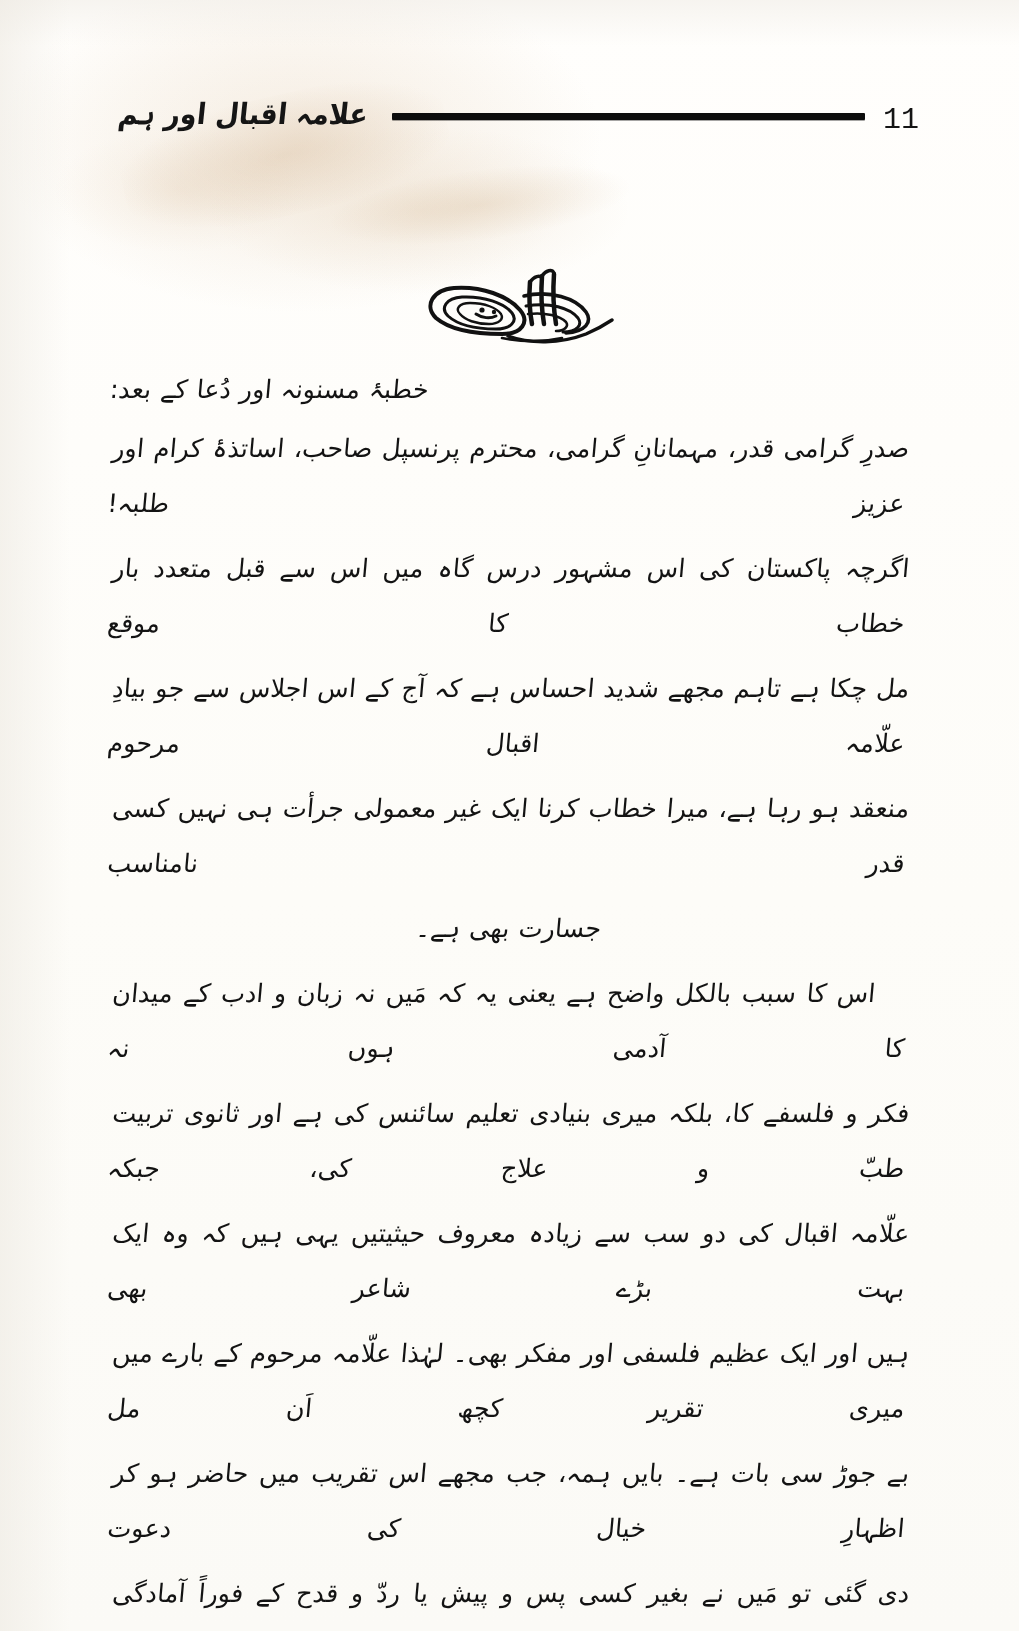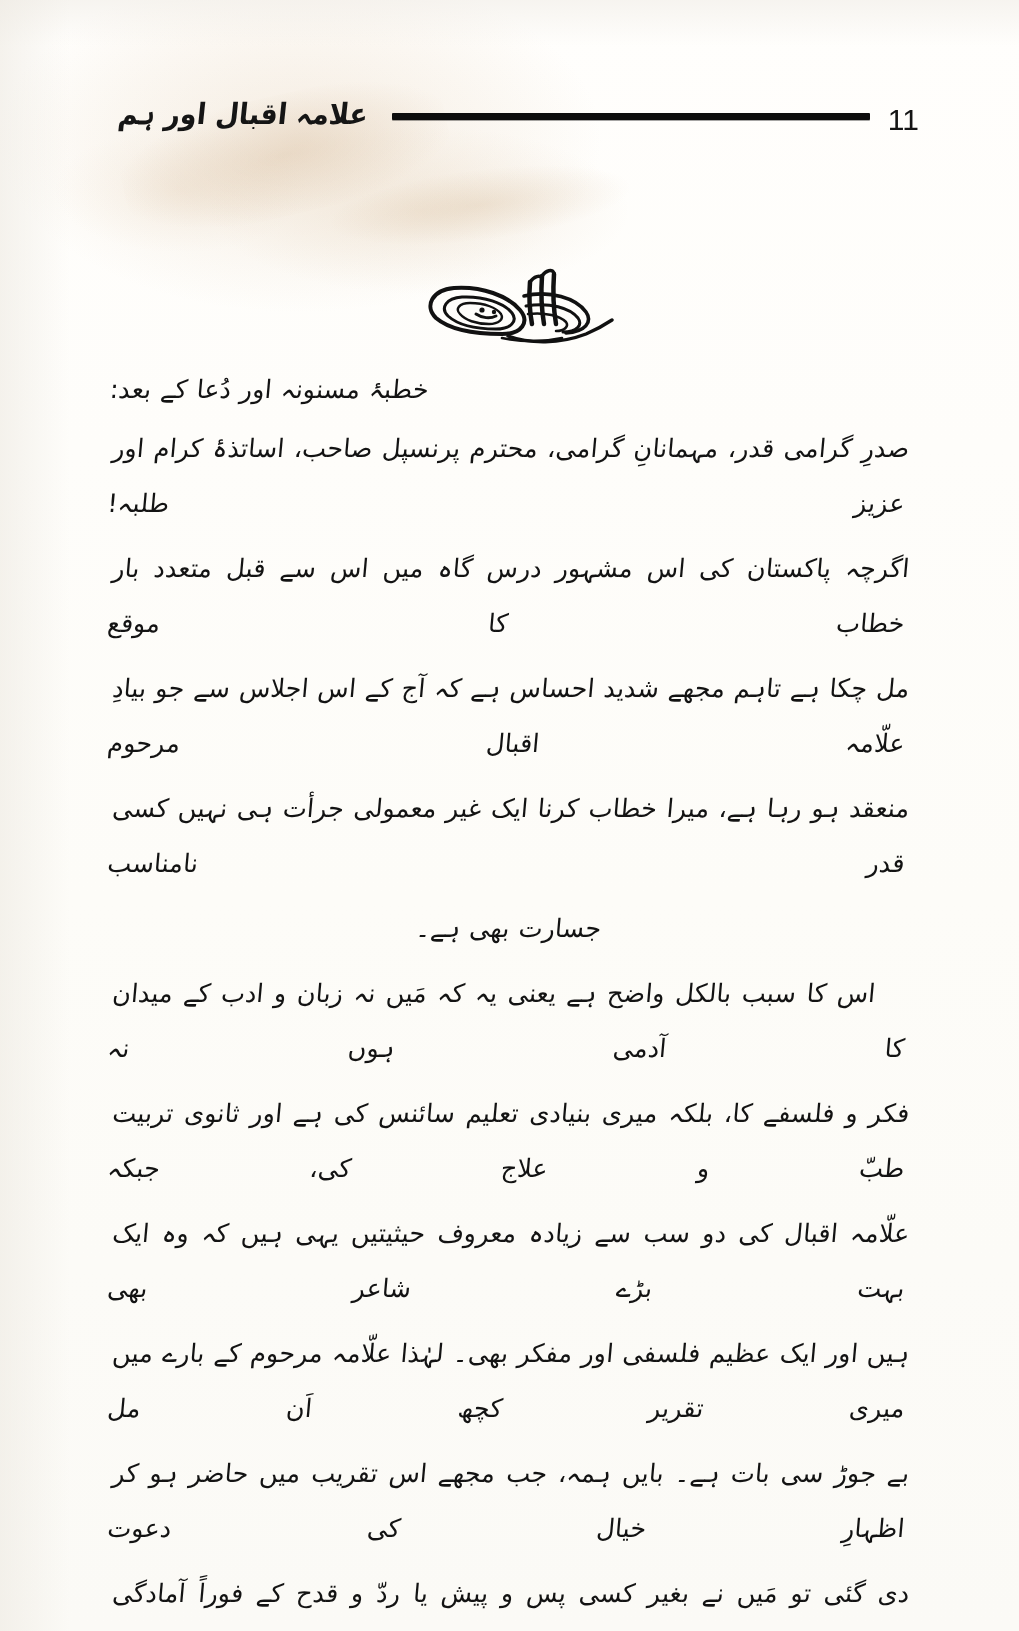--- a/index.html
+++ b/index.html
@@ -83,21 +83,21 @@
   }
   .header-rule {
     flex: 1;
     height: 7px;
     background: #0d0d0d;
     border-radius: 1px;
     margin-left: 6px;
     box-shadow: 0 1px 0 rgba(0,0,0,0.35);
   }
   .page-number {
-    font-family: Liberation Sans, sans-serif;
+    font-family: Liberation Mono, monospace;
     font-size: 30px;
     color: #141414;
     direction: ltr;
     line-height: 1;
     padding-bottom: 4px;
     margin-top: 12px;
   }
 
   
   .bismillah-wrap {

